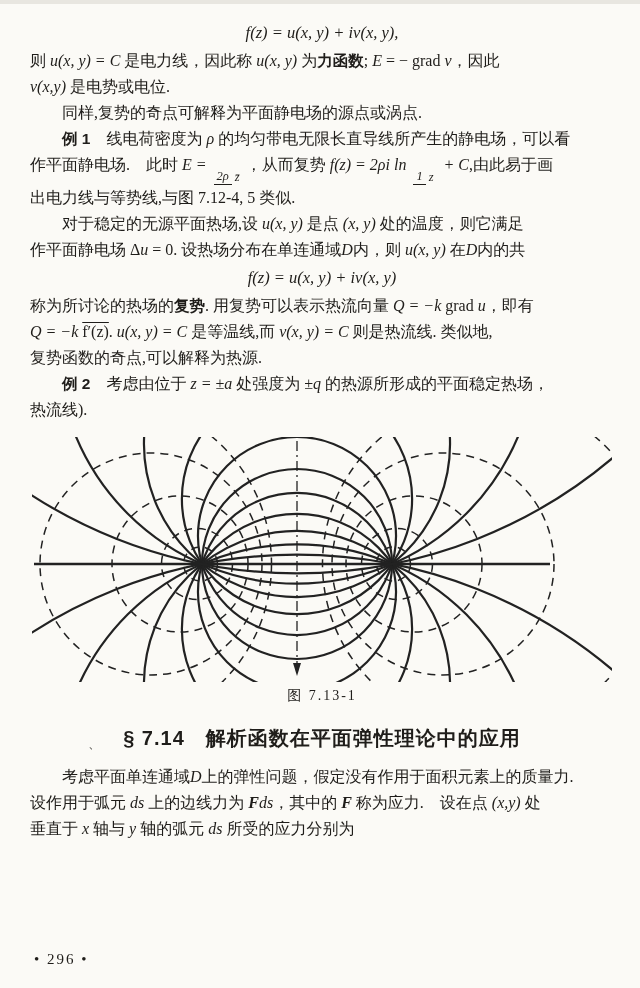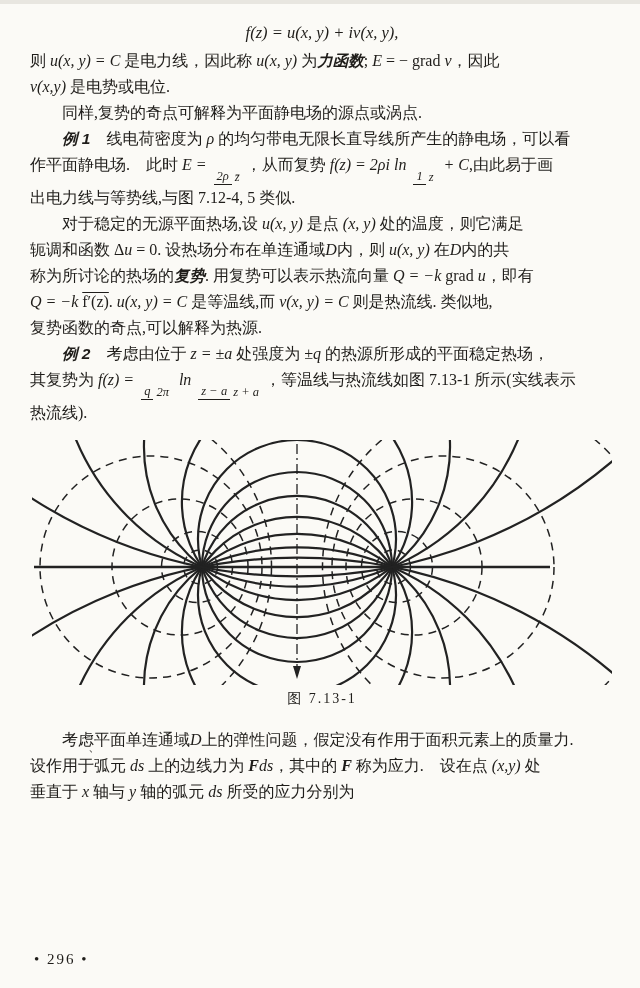--- a/index.html
+++ b/index.html
@@ -15,21 +15,21 @@
     padding:14px 26px 0 30px;
   }
   .tline{
     font-size:16px;
     line-height:26px;
     white-space:nowrap;
     overflow:hidden;
   }
   .tline.ind{text-indent:2em;}
   .tline.formula{text-align:center;font-size:16.5px;padding:2px 0;}
-  .b{font-weight:bold;font-family:"Liberation Sans","DejaVu Sans",sans-serif;font-size:15.5px;font-style:italic;}
+  .b{font-weight:bold;font-family:"Liberation Sans","DejaVu Sans",sans-serif;font-size:15.5px;}
   .i{font-style:italic;}
   .bi{font-weight:bold;font-style:italic;}
   .iov{text-decoration:overline;}
   .sub{font-style:italic;font-size:11px;vertical-align:-4px;}
   .frac{
     display:inline-flex;flex-direction:row;align-items:center;
     vertical-align:-10px;margin:0 3px;
     font-style:italic;font-size:12.5px;line-height:1.2;
   }
   .frac .fn{border-bottom:1.3px solid #1f1d1a;padding:0 3px;}
@@ -70,32 +70,26 @@
       <div class="tline ind"><span class="b">例 1</span><span>　线电荷密度为 </span><span class="i">ρ</span><span> 的均匀带电无限长直导线所产生的静电场，可以看</span></div>
       <div class="tline"><span>作平面静电场.　此时 </span><span class="i">E = </span><span class="frac">
           <span class="fn">2ρ</span>
           <span class="fd">z̄</span>
         </span><span>，从而复势 </span><span class="i">f(z) = 2ρi ln </span><span class="frac">
           <span class="fn">1</span>
           <span class="fd">z</span>
         </span><span class="i"> + C</span><span>,由此易于画</span></div>
       <div class="tline"><span>出电力线与等势线,与图 7.12-4, 5 类似.</span></div>
       <div class="tline ind"><span>对于稳定的无源平面热场,设 </span><span class="i">u(x, y)</span><span> 是点 </span><span class="i">(x, y)</span><span> 处的温度，则它满足</span></div>
-      <div class="tline"><span>轭调和函数 Δ</span><span class="i">u</span><span> = 0. 设热场分布在单连通域</span><span class="i">D</span><span>内，则 </span><span class="i">u(x, y)</span><span> 在</span><span class="i">D</span><span>内的共</span></div>
+      <div class="tline"><span>作平面静电场 Δ</span><span class="i">u</span><span> = 0. 设热场分布在单连通域</span><span class="i">D</span><span>内，则 </span><span class="i">u(x, y)</span><span> 在</span><span class="i">D</span><span>内的共</span></div>
+      <div class="tline formula"><span class="i">f(z) = u(x, y) + iv(x, y)</span></div>
       <div class="tline"><span>称为所讨论的热场的</span><span class="b">复势</span><span>. 用复势可以表示热流向量 </span><span class="i">Q = −k</span><span> grad </span><span class="i">u</span><span>，即有</span></div>
       <div class="tline"><span class="i">Q = −k </span><span class="iov">f′(z)</span><span>. </span><span class="i">u(x, y) = C</span><span> 是等温线,而 </span><span class="i">v(x, y) = C</span><span> 则是热流线. 类似地,</span></div>
       <div class="tline"><span>复势函数的奇点,可以解释为热源.</span></div>
       <div class="tline ind"><span class="b">例 2</span><span>　考虑由位于 </span><span class="i">z = ±a</span><span> 处强度为 </span><span class="i">±q</span><span> 的热源所形成的平面稳定热场，</span></div>
-      <div class="tline"><span>其复势为 </span><span class="i">f(z) = </span><span class="frac">
-          <span class="fn">q</span>
-          <span class="fd">2π</span>
-        </span><span class="i"> ln </span><span class="frac">
-          <span class="fn">z − a</span>
-          <span class="fd">z + a</span>
-        </span><span>，等温线与热流线如图 7.13-1 所示(实线表示</span></div>
       <div class="tline"><span>热流线).</span></div>
     </div>
 
   <div class="fig-wrap">
     <svg id="fig-svg" width="580" height="245" viewBox="0 0 580 245">
         <line x1="2" y1="127" x2="518" y2="127" stroke="#222222" stroke-width="2.4"></line>
         <circle cx="265" cy="127" r="95" fill="none" stroke="#222222" stroke-width="2.2"></circle>
         <circle cx="265" cy="155" r="99.04039579888602" fill="none" stroke="#222222" stroke-width="2.2"></circle>
         <circle cx="265" cy="99" r="99.04039579888602" fill="none" stroke="#222222" stroke-width="2.2"></circle>
         <circle cx="265" cy="192" r="115.10864433221339" fill="none" stroke="#222222" stroke-width="2.2"></circle>
@@ -118,20 +112,21 @@
         <circle cx="73.5" cy="127" r="166" fill="none" stroke="#222222" stroke-width="1.5" stroke-dasharray="8 6"></circle>
         <line x1="265" y1="4" x2="265" y2="228" stroke="#222222" stroke-width="1.3" stroke-dasharray="10 4 2 4"></line>
         <polygon points="261,226 269,226 265,239" fill="#222222"></polygon>
       </svg>
   </div>
 
   <div class="caption">图  7.13-1</div>
 
   <div class="heading">
     <span class="mark">、</span>
+    <span>§ 7.14　解析函数在平面弹性理论中的应用</span>
   </div>
 
   <div id="tail-text">
       <div class="tline ind"><span>考虑平面单连通域</span><span class="i">D</span><span>上的弹性问题，假定没有作用于面积元素上的质量力.</span></div>
       <div class="tline"><span>设作用于弧元 </span><span class="i">ds</span><span> 上的边线力为 </span><span class="bi">F</span><span class="i">ds</span><span>，其中的 </span><span class="bi">F</span><span> 称为应力.　设在点 </span><span class="i">(x,y)</span><span> 处</span></div>
       <div class="tline"><span>垂直于 </span><span class="i">x</span><span> 轴与 </span><span class="i">y</span><span> 轴的弧元 </span><span class="i">ds</span><span> 所受的应力分别为</span></div>
     </div>
 
   <div class="pagenum">• 296 •</div>
 </div>

